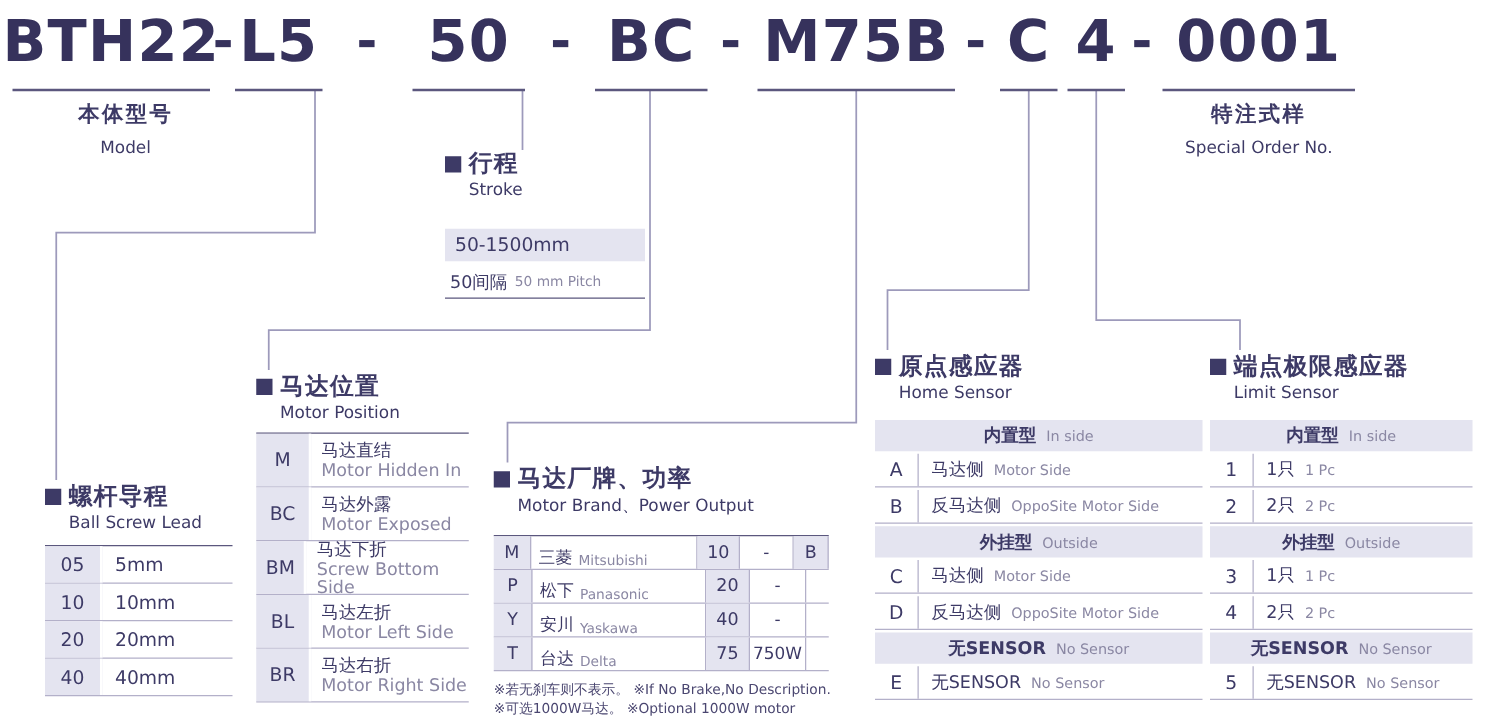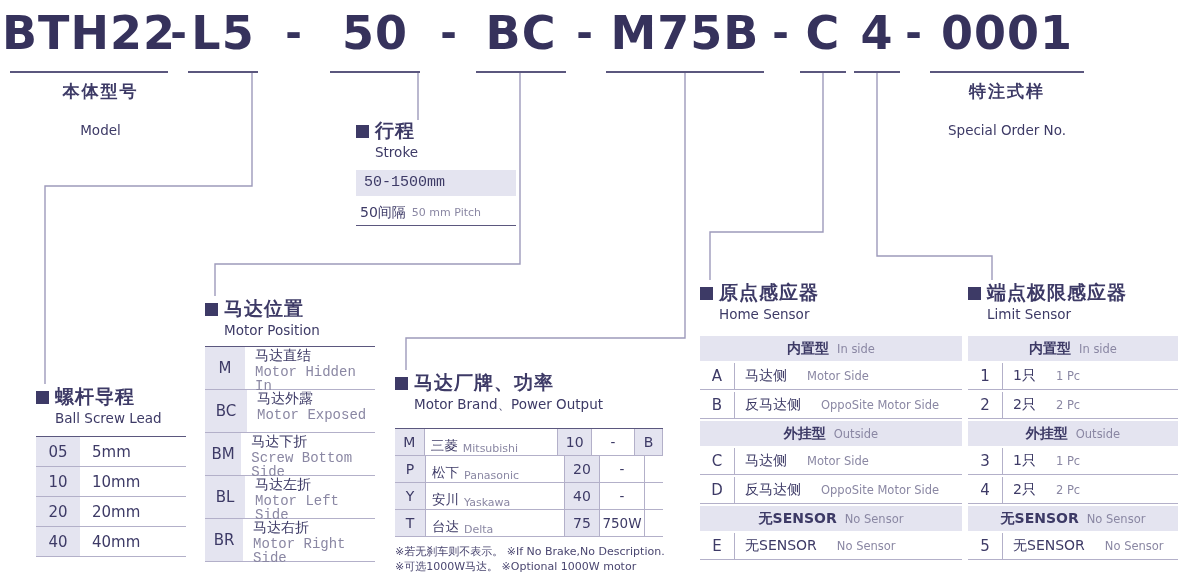--- a/index.html
+++ b/index.html
@@ -7,62 +7,62 @@
   .canvas{position:relative;width:1200px;height:576px;background:#fff;overflow:hidden;}
   .abs{position:absolute;}
   svg.lines{position:absolute;left:0;top:0;pointer-events:none;}
   svg.lines polyline{fill:none;stroke:#9d9abb;stroke-width:1.4;}
   .seg,.dash{position:absolute;top:0;height:66px;display:flex;align-items:center;justify-content:center;
              font-size:46px;font-weight:bold;color:#36325c;letter-spacing:1px;white-space:nowrap;}
   .dash{font-size:40px;}
   .uline{position:absolute;top:71px;height:2px;background:#5b577e;}
   .toplabel{position:absolute;text-align:center;}
   .tl-zh{font-size:17px;font-weight:bold;letter-spacing:2px;}
-  .tl-en{font-size:13.5px;margin-top:19px;}
+  .tl-en{font-size:13.5px;margin-top:7px;}
   .sec-head{display:flex;align-items:center;gap:6px;font-size:19px;font-weight:bold;letter-spacing:1px;height:22px;}
   .sq{width:13px;height:13px;background:#3d3a66;flex:none;display:inline-block;}
   .sec-en{font-size:13.5px;margin-left:19px;margin-top:2px;height:18px;}
   .lav{background:#e4e4f0;}
   
-  .stroke-range{margin-top:8px;height:26px;line-height:26px;padding-left:8px;font-size:15px;font-family:Liberation Mono, monospace;}
+  .stroke-range{margin-top:21px;height:26px;line-height:26px;padding-left:8px;font-size:15px;}
   .stroke-pitch{margin-top:4px;height:25px;display:flex;align-items:center;border-bottom:1.5px solid #5b577e;padding-left:4px;}
   .sp-zh{font-size:14px;}
   .sp-en{font-size:11px;color:#8a87a3;margin-left:6px;}
   
   .tbl{border-top:1.5px solid #5b577e;}
   .trow{display:flex;align-items:stretch;border-bottom:1px solid #b3b0c9;}
   .ccode{display:flex;align-items:center;justify-content:center;background:#e4e4f0;border-right:2px solid #fff;}
   
   .bs .trow{height:29px;}
   .bs .ccode{width:44px;font-size:15px;}
   .bs .cval{display:flex;align-items:center;padding-left:10px;font-size:15px;}
   
   .mp .trow{height:42px;}
   .mp .ccode{width:42px;font-size:15px;}
-  .mp .cval{padding-left:8px;display:flex;flex-direction:column;font-family:Liberation Mono, monospace;}
+  .mp .cval{padding-left:8px;display:flex;flex-direction:column;justify-content:center;}
   .mp .v-zh{font-size:14px;line-height:18px;}
   .mp .v-en{font-size:14px;line-height:14px;color:#8a87a3;}
   
   .mb .trow{height:26px;}
   .mb .ccode{width:30px;font-size:14px;border-right:1px solid #b3b0c9;}
   .mb .cname{width:132px;display:flex;align-items:flex-end;padding-left:6px;border-right:1px solid #b3b0c9;}
   .mb .n-zh{font-size:13.5px;}
   .mb .n-en{font-size:11px;color:#8a87a3;margin-left:5px;}
   .mb .pcode{width:34px;display:flex;align-items:center;justify-content:center;background:#e4e4f0;font-size:14px;border-right:1px solid #b3b0c9;}
   .mb .pval{width:44px;display:flex;align-items:center;justify-content:center;font-size:13.5px;border-right:1px solid #b3b0c9;}
   .mb .brake{width:28px;display:flex;align-items:center;justify-content:center;background:#e4e4f0;font-size:14px;border-right:1px solid #b3b0c9;}
   .notes{margin-top:7px;font-size:11px;line-height:15px;color:#4a4670;white-space:nowrap;}
   
   .hbar{height:25px;background:#e4e4f0;display:flex;align-items:center;justify-content:center;gap:8px;margin-bottom:2px;}
   .g-zh{font-size:14px;font-weight:bold;}
   .g-en{font-size:11.5px;color:#8a87a3;}
   .srow{height:26px;display:flex;align-items:stretch;border-bottom:1px solid #b3b0c9;margin-bottom:2px;}
   .srow .sc{width:34px;display:flex;align-items:center;justify-content:center;font-size:15px;border-right:1px solid #b3b0c9;}
   .srow .sz{display:flex;align-items:center;padding-left:10px;font-size:14px;white-space:nowrap;}
-  .srow .se{display:flex;align-items:center;margin-left:20px;font-size:11.5px;color:#8a87a3;white-space:nowrap;}
+  .srow .se{display:flex;align-items:center;margin-left:8px;font-size:11.5px;color:#8a87a3;white-space:nowrap;}
   .sens-list{margin-top:12px;}
 </style>
 </head>
 <body>
 
 <div class="canvas">
 
   <svg class="lines" width="1200" height="576" viewBox="0 0 1200 576">
     <polyline points="418,72 418,120"></polyline>
     <polyline points="252,72 252,186 45,186 45,384"></polyline>

